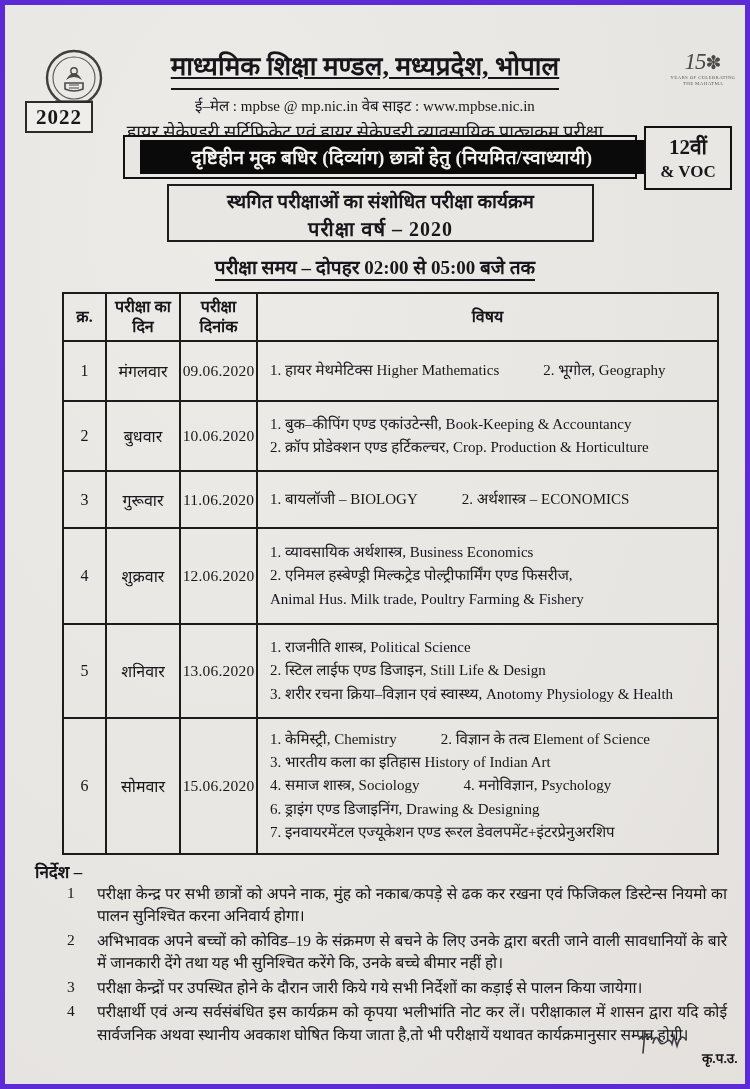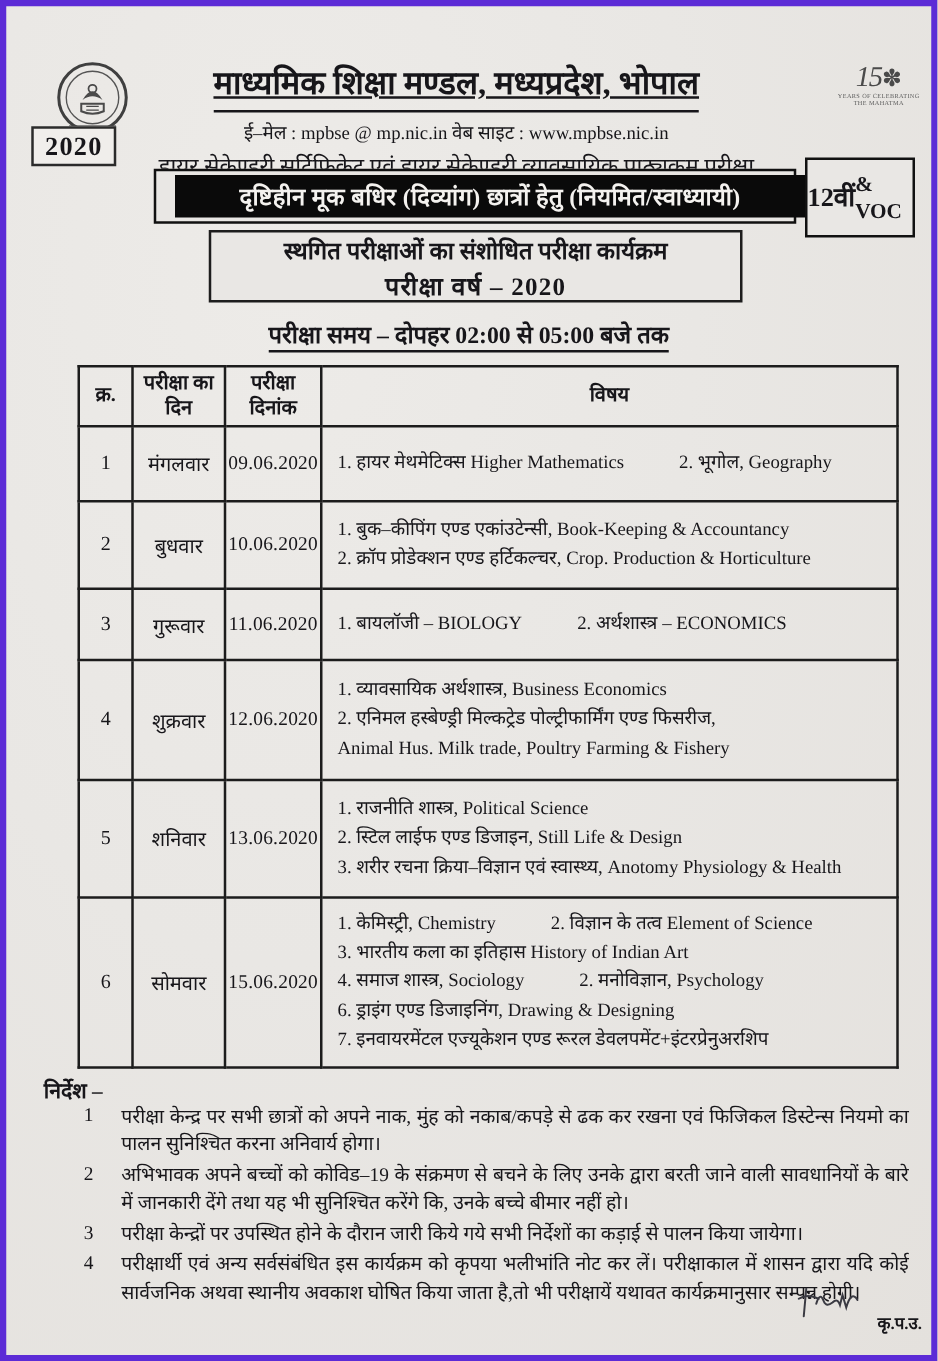--- a/index.html
+++ b/index.html
@@ -40,21 +40,21 @@
     border:2px solid #111; padding:3px; background:#e9e7e4;
   }
   .banner-inner {
     width:100%; height:100%; background:#0a0a0a; color:#f4f2ef;
     display:flex; align-items:center; justify-content:center;
     font-size:19px; font-weight:bold; letter-spacing:.3px;margin-left:12px;
   }
   .class-box {
     position:absolute; left:639px; top:121px; width:88px; height:64px;
     border:2px solid #111; background:#e9e7e4;
-    display:flex; flex-direction:row; align-items:center; justify-content:center;
+    display:flex; flex-direction:column; align-items:center; justify-content:center;
     font-weight:bold; line-height:1.25;
   }
   .class-box .l1 { font-size:21px; }
   .class-box .l2 { font-size:17px; }
   
   .title-box {
     position:absolute; left:162px; top:179px; width:427px; height:58px;
     border:2px solid #1d1d1d; text-align:center; padding-top:4px; background:#e9e7e4;
   }
   .title-box .t1 { font-size:19px; font-weight:bold; line-height:1.3; }
@@ -102,21 +102,21 @@
     <circle cx="31" cy="29" r="21" fill="none" stroke="#555" stroke-width="1.1"></circle>
     <path d="M23 31 q8 -14 16 0 q-4 -3 -8 -3 q-4 0 -8 3 Z" fill="#4a4a4a"></path>
     <path d="M22 34 h18 v6 q-9 4 -18 0 Z" fill="none" stroke="#4a4a4a" stroke-width="1.6"></path>
     <path d="M26 36 h10 M26 39 h10" stroke="#4a4a4a" stroke-width="1"></path>
     <circle cx="31" cy="22" r="3.2" fill="none" stroke="#4a4a4a" stroke-width="1.4"></circle>
     <rect x="13" y="52" width="36" height="8" fill="none" stroke="#4a4a4a" stroke-width="1.4"></rect>
     <path d="M16 56 h30" stroke="#4a4a4a" stroke-width="1.6" stroke-dasharray="2 1.5"></path>
   </svg>
 
   <div class="year-box">
-    <span>2020</span>
+    <span>2022</span>
   </div>
 
   <div class="head-center">
     <div class="org-name">माध्यमिक शिक्षा मण्डल, मध्यप्रदेश, भोपाल</div>
     <div class="contact-line">ई–मेल : mpbse @ mp.nic.in   वेब साइट : www.mpbse.nic.in</div>
     <div class="exam-name">हायर सेकेण्डरी सर्टिफिकेट एवं हायर सेकेण्डरी व्यावसायिक पाठ्यक्रम परीक्षा</div>
   </div>
 
   <div class="logo150">
     <div>
@@ -204,21 +204,21 @@
             <div class="subject-line"><span class="subject-seg">3. शरीर रचना क्रिया–विज्ञान एवं स्वास्थ्य, Anotomy Physiology &amp; Health</span></div>
           </td>
         </tr>
         <tr class="h-r6">
           <td class="no">6</td>
           <td class="day">सोमवार</td>
           <td class="date">15.06.2020</td>
           <td class="subjects">
             <div class="subject-line"><span class="subject-seg">1. केमिस्ट्री, Chemistry</span><span class="subject-seg">2. विज्ञान के तत्व Element of Science</span></div>
             <div class="subject-line"><span class="subject-seg">3. भारतीय कला का इतिहास History of Indian Art</span></div>
-            <div class="subject-line"><span class="subject-seg">4. समाज शास्त्र, Sociology</span><span class="subject-seg">2. मनोविज्ञान, Psychology</span></div>
+            <div class="subject-line"><span class="subject-seg">4. समाज शास्त्र, Sociology</span><span class="subject-seg">4. मनोविज्ञान, Psychology</span></div>
             <div class="subject-line"><span class="subject-seg">6. ड्राइंग एण्ड डिजाइनिंग, Drawing &amp; Designing</span></div>
             <div class="subject-line"><span class="subject-seg">7. इनवायरमेंटल एज्यूकेशन एण्ड रूरल डेवलपमेंट+इंटरप्रेनुअरशिप</span></div>
           </td>
         </tr>
       </tbody>
   </table>
 
   <div class="instructions">
     <div class="instr-heading">निर्देश –</div>
     <div>

